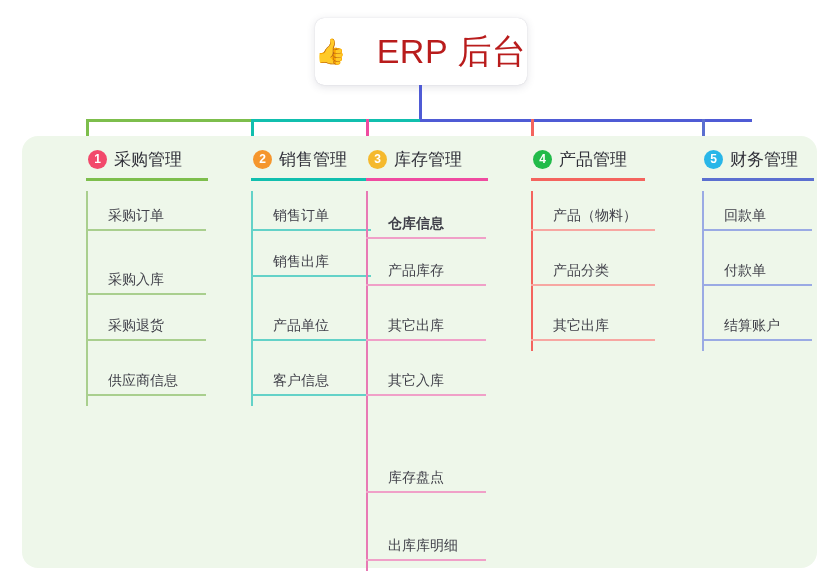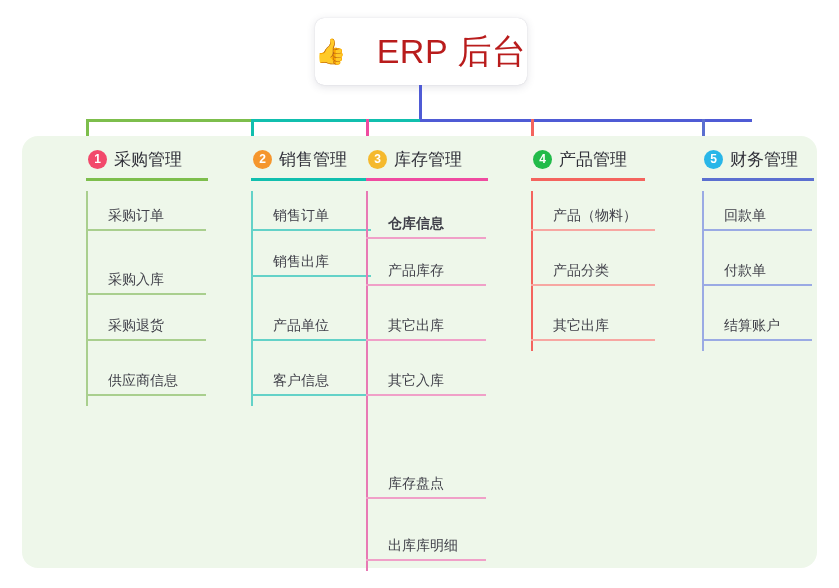--- a/index.html
+++ b/index.html
@@ -178,21 +178,21 @@
             <div class="item-rule" style="background: rgb(240, 160, 200); width: 120px;"></div>
           </div>
           <div class="item" style="top: 110px; width: 120px;">
             <span class="item-label">其它出库</span>
             <div class="item-rule" style="background: rgb(240, 160, 200); width: 120px;"></div>
           </div>
           <div class="item" style="top: 165px; width: 120px;">
             <span class="item-label">其它入库</span>
             <div class="item-rule" style="background: rgb(240, 160, 200); width: 120px;"></div>
           </div>
-          <div class="item" style="top: 268px; width: 120px;">
+          <div class="item" style="top: 262px; width: 120px;">
             <span class="item-label">库存盘点</span>
             <div class="item-rule" style="background: rgb(240, 160, 200); width: 120px;"></div>
           </div>
           <div class="item" style="top: 330px; width: 120px;">
             <span class="item-label">出库库明细</span>
             <div class="item-rule" style="background: rgb(240, 160, 200); width: 120px;"></div>
           </div>
         </div>
       </div>
       <div class="column" style="left: 531px; top: 146px; width: 114px;">

